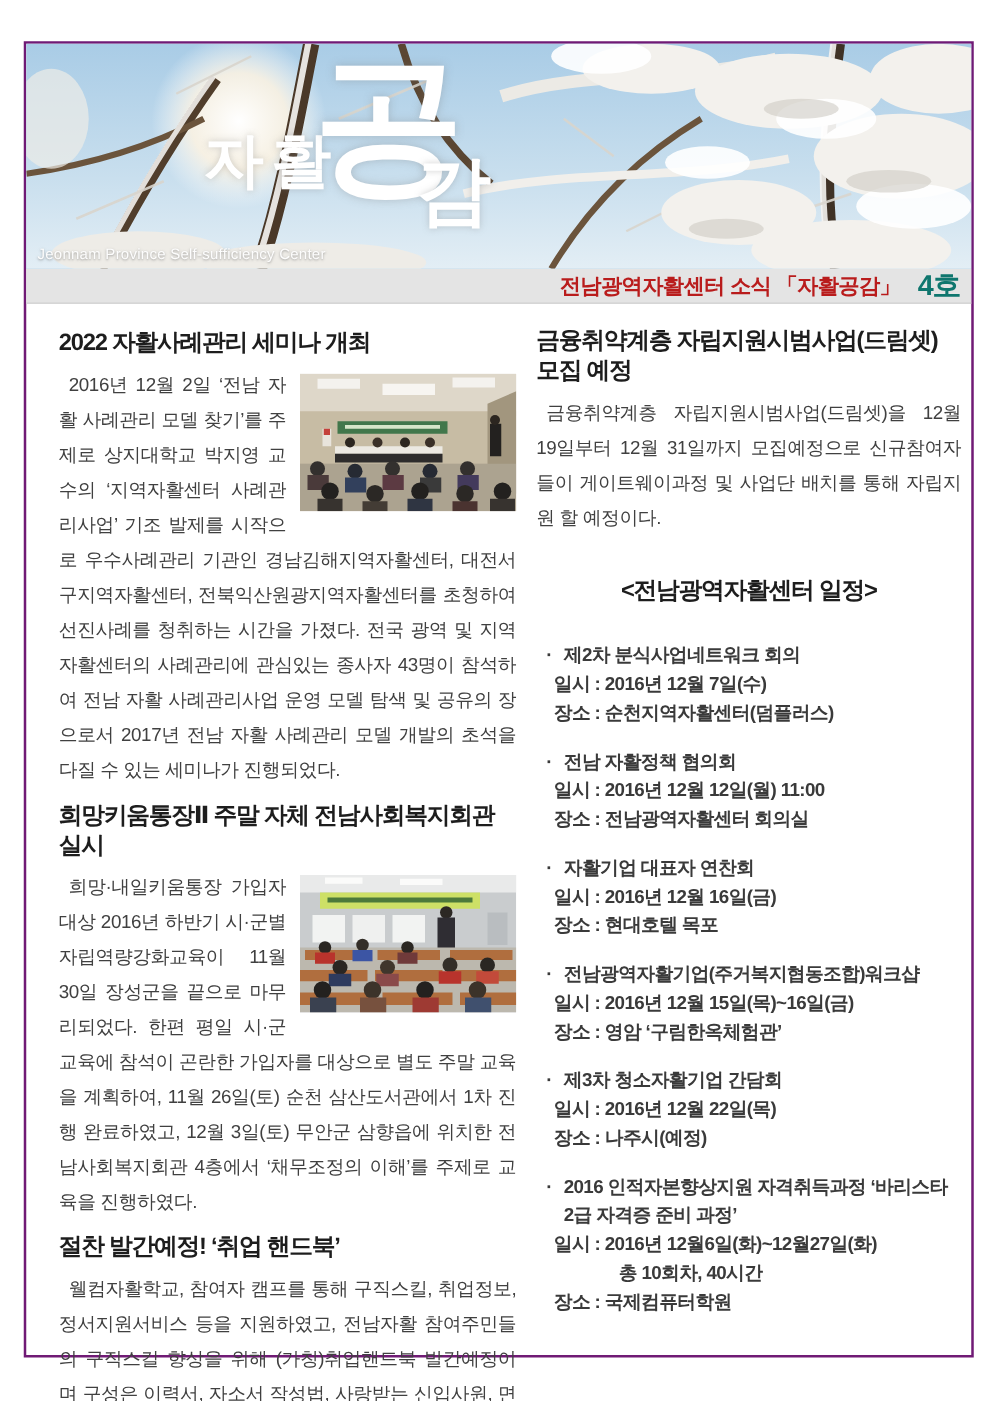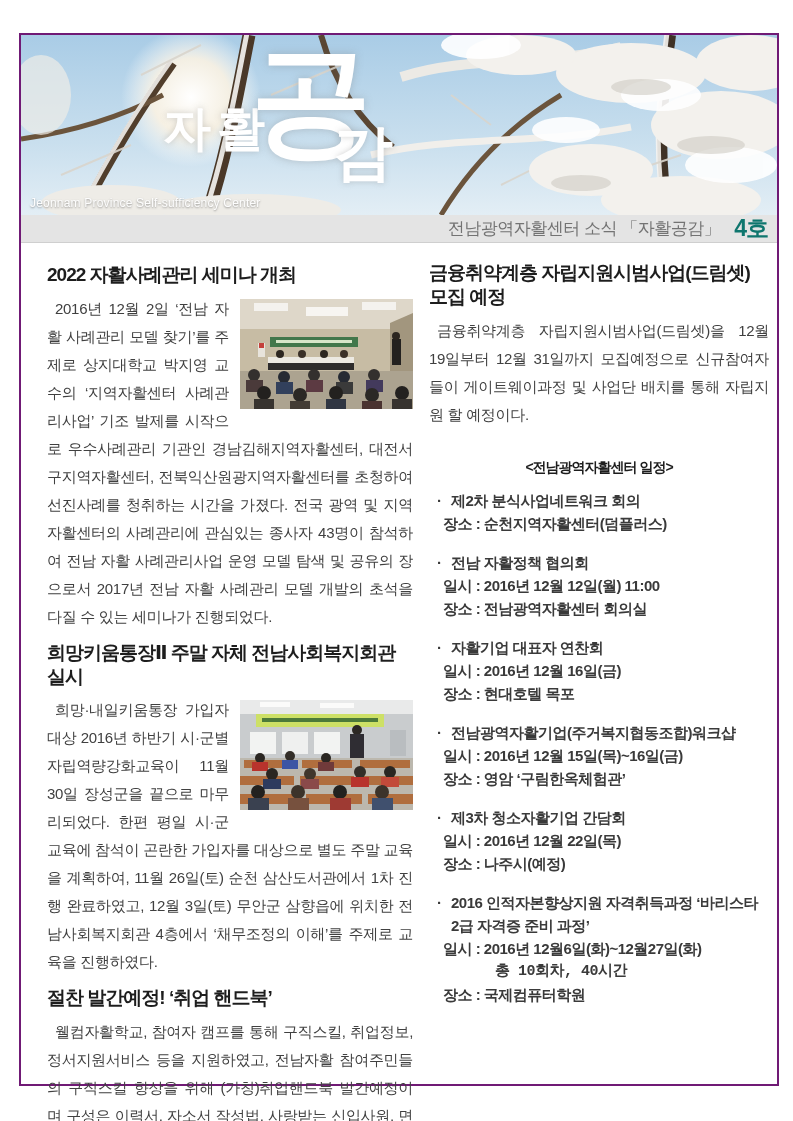--- a/index.html
+++ b/index.html
@@ -17,45 +17,45 @@
   .bt2{position:absolute;left:88px;top:-10px;font-size:120px;font-weight:700;line-height:1.25;
        text-shadow:0 0 8px rgba(120,120,120,.35);}
   .bt3{position:absolute;left:170px;top:78px;font-size:60px;font-weight:600;
        text-shadow:0 0 6px rgba(120,120,120,.35);}
   .banner-sub{position:absolute;left:9px;bottom:5px;font-size:12px;color:#fdfdfd;
               text-shadow:0 1px 2px rgba(90,90,90,.6);letter-spacing:.2px;}
 
   
   .issue-bar{height:27px;background:#e4e4e4;border-bottom:1px solid #cfcfcf;
              display:flex;align-items:center;justify-content:flex-end;padding-right:9px;}
-  .issue-bar .bar-text{font-size:17px;font-weight:400;color:#737373;letter-spacing:-0.5px;}
+  .issue-bar .bar-text{font-size:17px;font-weight:700;color:#b91c1c;letter-spacing:-0.5px;}
   .issue-bar .issue-no{font-size:23px;font-weight:700;color:#0f766e;margin-left:14px;letter-spacing:-1px;}
 
   
   .content{display:flex;padding:12px 8px 0 26px;box-sizing:border-box;}
   .col-left{width:366px;flex:0 0 366px;}
   .col-right{flex:1;margin-left:16px;}
 
   h2.article-h{font-size:19px;font-weight:700;color:#1d1d1d;letter-spacing:-1px;
                margin:6px 0 8px 0;line-height:1.25;}
   .col-left h2.article-h{margin-top:8px;}
   .article-body{font-size:15px;line-height:28px;color:#404040;text-align:justify;
                 letter-spacing:-0.3px;text-indent:8px;margin:0 0 10px 0;}
   .article-body::after{content:"";display:block;clear:both;}
   .photo{float:right;width:173px;height:110px;margin:4px 0 6px 11px;display:block;}
   .photo svg{display:block;width:173px;height:110px;}
 
-  .schedule-title{font-size:14px;font-weight:700;color:#1d1d1d;text-align:center;
-                  letter-spacing:-1px;margin:30px 0 12px 0;}
+  .schedule-title{font-size:19px;font-weight:700;color:#1d1d1d;text-align:center;
+                  letter-spacing:-1px;margin:30px 0 28px 0;}
   .schedule-item{font-size:15px;font-weight:700;color:#3a3a3a;line-height:23px;
                  margin-bottom:16px;letter-spacing:-0.5px;}
   .schedule-item-title{padding-left:22px;text-indent:-14px;}
   .schedule-item-title .bullet{display:inline-block;width:14px;text-indent:0;}
   .schedule-line{padding-left:14px;}
-  .schedule-line.cont{padding-left:66px;font-family:Liberation Mono, monospace;}
+  .schedule-line.cont{padding-left:66px;}
 </style>
 </head>
 <body>
 
 <div class="page-box">
 
   <div class="banner">
     <svg viewBox="0 0 756 180" preserveAspectRatio="none">
       <defs>
         <linearGradient id="sky" x1="0" y1="0" x2="0" y2="1">
@@ -254,20 +254,21 @@
       <h2 class="article-h">금융취약계층 자립지원시범사업(드림셋) 모집 예정</h2>
       <p class="article-body">
         <span>금융취약계층 자립지원시범사업(드림셋)을 12월 19일부터 12월 31일까지 모집예정으로 신규참여자들이 게이트웨이과정 및 사업단 배치를 통해 자립지원 할 예정이다.</span>
       </p>
 
       <div class="schedule-title">&lt;전남광역자활센터 일정&gt;</div>
 
       <div id="schedule-list">
           <div class="schedule-item">
             <div class="schedule-item-title"><span class="bullet">·</span>제2차 분식사업네트워크 회의</div>
+            <div class="schedule-line">일시 : 2016년 12월 7일(수)</div>
             <div class="schedule-line">장소 : 순천지역자활센터(덤플러스)</div>
           </div>
           <div class="schedule-item">
             <div class="schedule-item-title"><span class="bullet">·</span>전남 자활정책 협의회</div>
             <div class="schedule-line">일시 : 2016년 12월 12일(월) 11:00</div>
             <div class="schedule-line">장소 : 전남광역자활센터 회의실</div>
           </div>
           <div class="schedule-item">
             <div class="schedule-item-title"><span class="bullet">·</span>자활기업 대표자 연찬회</div>
             <div class="schedule-line">일시 : 2016년 12월 16일(금)</div>

